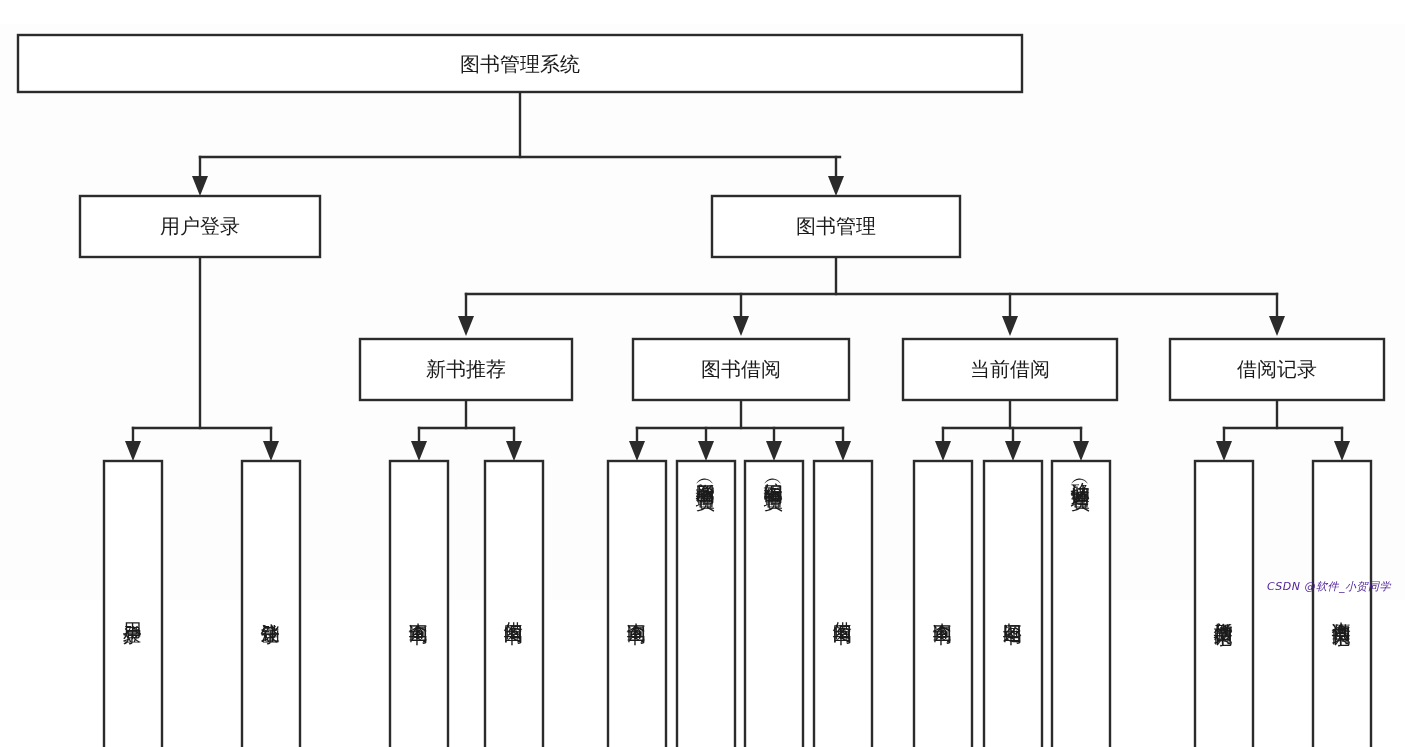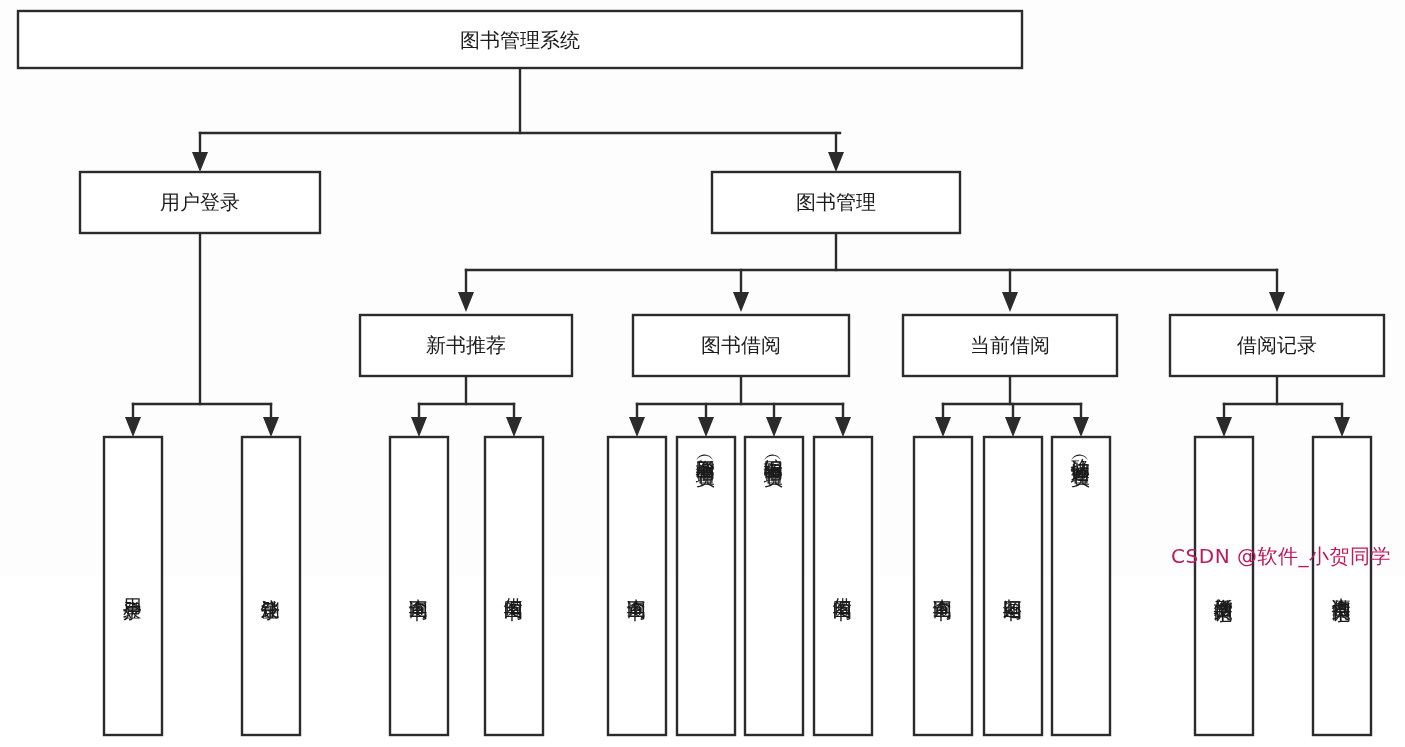--- a/index.html
+++ b/index.html
@@ -13,20 +13,21 @@
     height: 747px;
     font-family: "DejaVu Sans", "Liberation Sans", sans-serif;
     overflow: hidden;
     position: relative;
   }
   #diagram-root {
     position: relative;
     width: 1405px;
     height: 576px;
     background: #fdfdfd;
+    margin-top: 24px;
   }
   svg#diagram-svg {
     position: absolute;
     left: 0;
     top: 0;
     width: 1405px;
     height: 747px;
     display: block;
   }
   .node-box {
@@ -66,24 +67,25 @@
     line-height: 1.08;
     color: #1b1b1b;
     letter-spacing: 1.5px;
     white-space: nowrap;
   }
   .watermark {
     position: absolute;
     right: 14px;
     bottom: 6px;
     font-family: "DejaVu Sans", "Liberation Sans", sans-serif;
-    font-size: 20px;
-    color: #be185d;
+    font-size: 11px;
+    color: #4c1d95;
     letter-spacing: 0.5px;
     white-space: nowrap;
+    font-style: italic;
   }
 </style>
 </head>
 <body>
 
 <div id="diagram-root">
 
   <svg id="diagram-svg" viewBox="0 0 1405 747">
     <defs>
       <marker id="arrow" viewBox="0 0 12 14" refX="6" refY="13" markerWidth="12" markerHeight="14" orient="auto-start-reverse" markerUnits="userSpaceOnUse">

